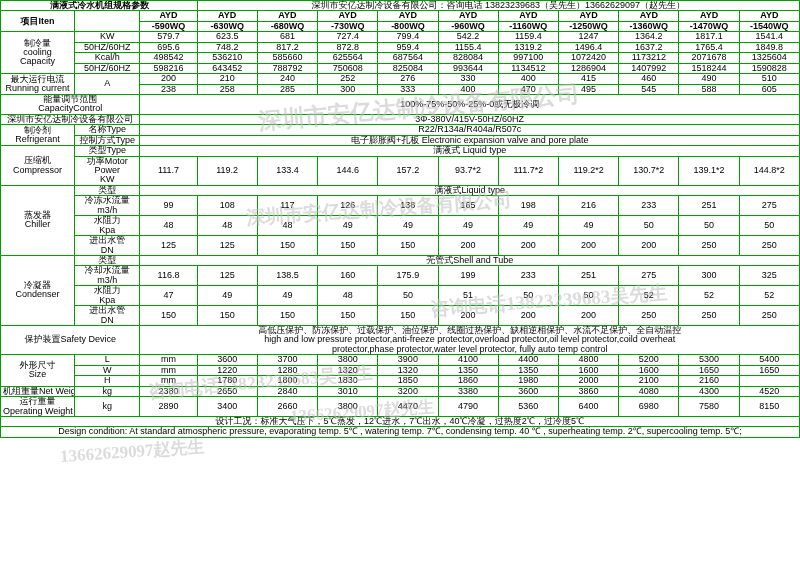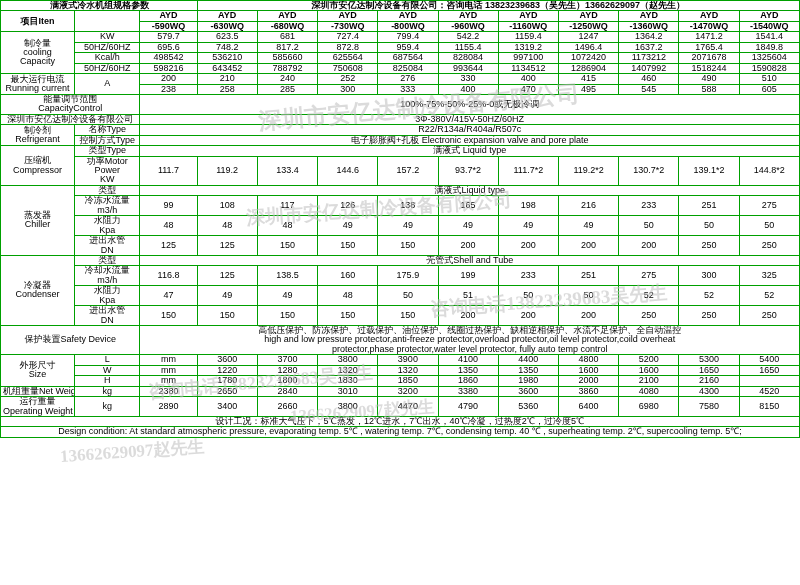--- a/index.html
+++ b/index.html
@@ -39,21 +39,21 @@
   }
   .title-cell {
     font-size: 12px;
     font-weight: bold;
     color: #000000;
     text-align: left;
     padding-left: 4px !important;
   }
   .title-red {
     font-size: 11px;
-    font-weight: bold;
+    font-weight: normal;
     color: #cc0000;
     text-align: center;
     margin-top: 8px;
   }
   .hdr {
     color: #007a00;
     font-weight: bold;
   }
   .lbl {
     font-size: 9px;
@@ -155,21 +155,21 @@
       <td>KW</td>
       <td>579.7</td>
       <td>623.5</td>
       <td>681</td>
       <td>727.4</td>
       <td>799.4</td>
       <td>542.2</td>
       <td>1159.4</td>
       <td>1247</td>
       <td>1364.2</td>
-      <td>1471.2</td>
+      <td>1817.1</td>
       <td>1541.4</td>
     </tr>
     <tr>
       <td class="nowrapsmall">50HZ/60HZ</td>
       <td>695.6</td>
       <td>748.2</td>
       <td>817.2</td>
       <td>872.8</td>
       <td>959.4</td>
       <td>1155.4</td>

